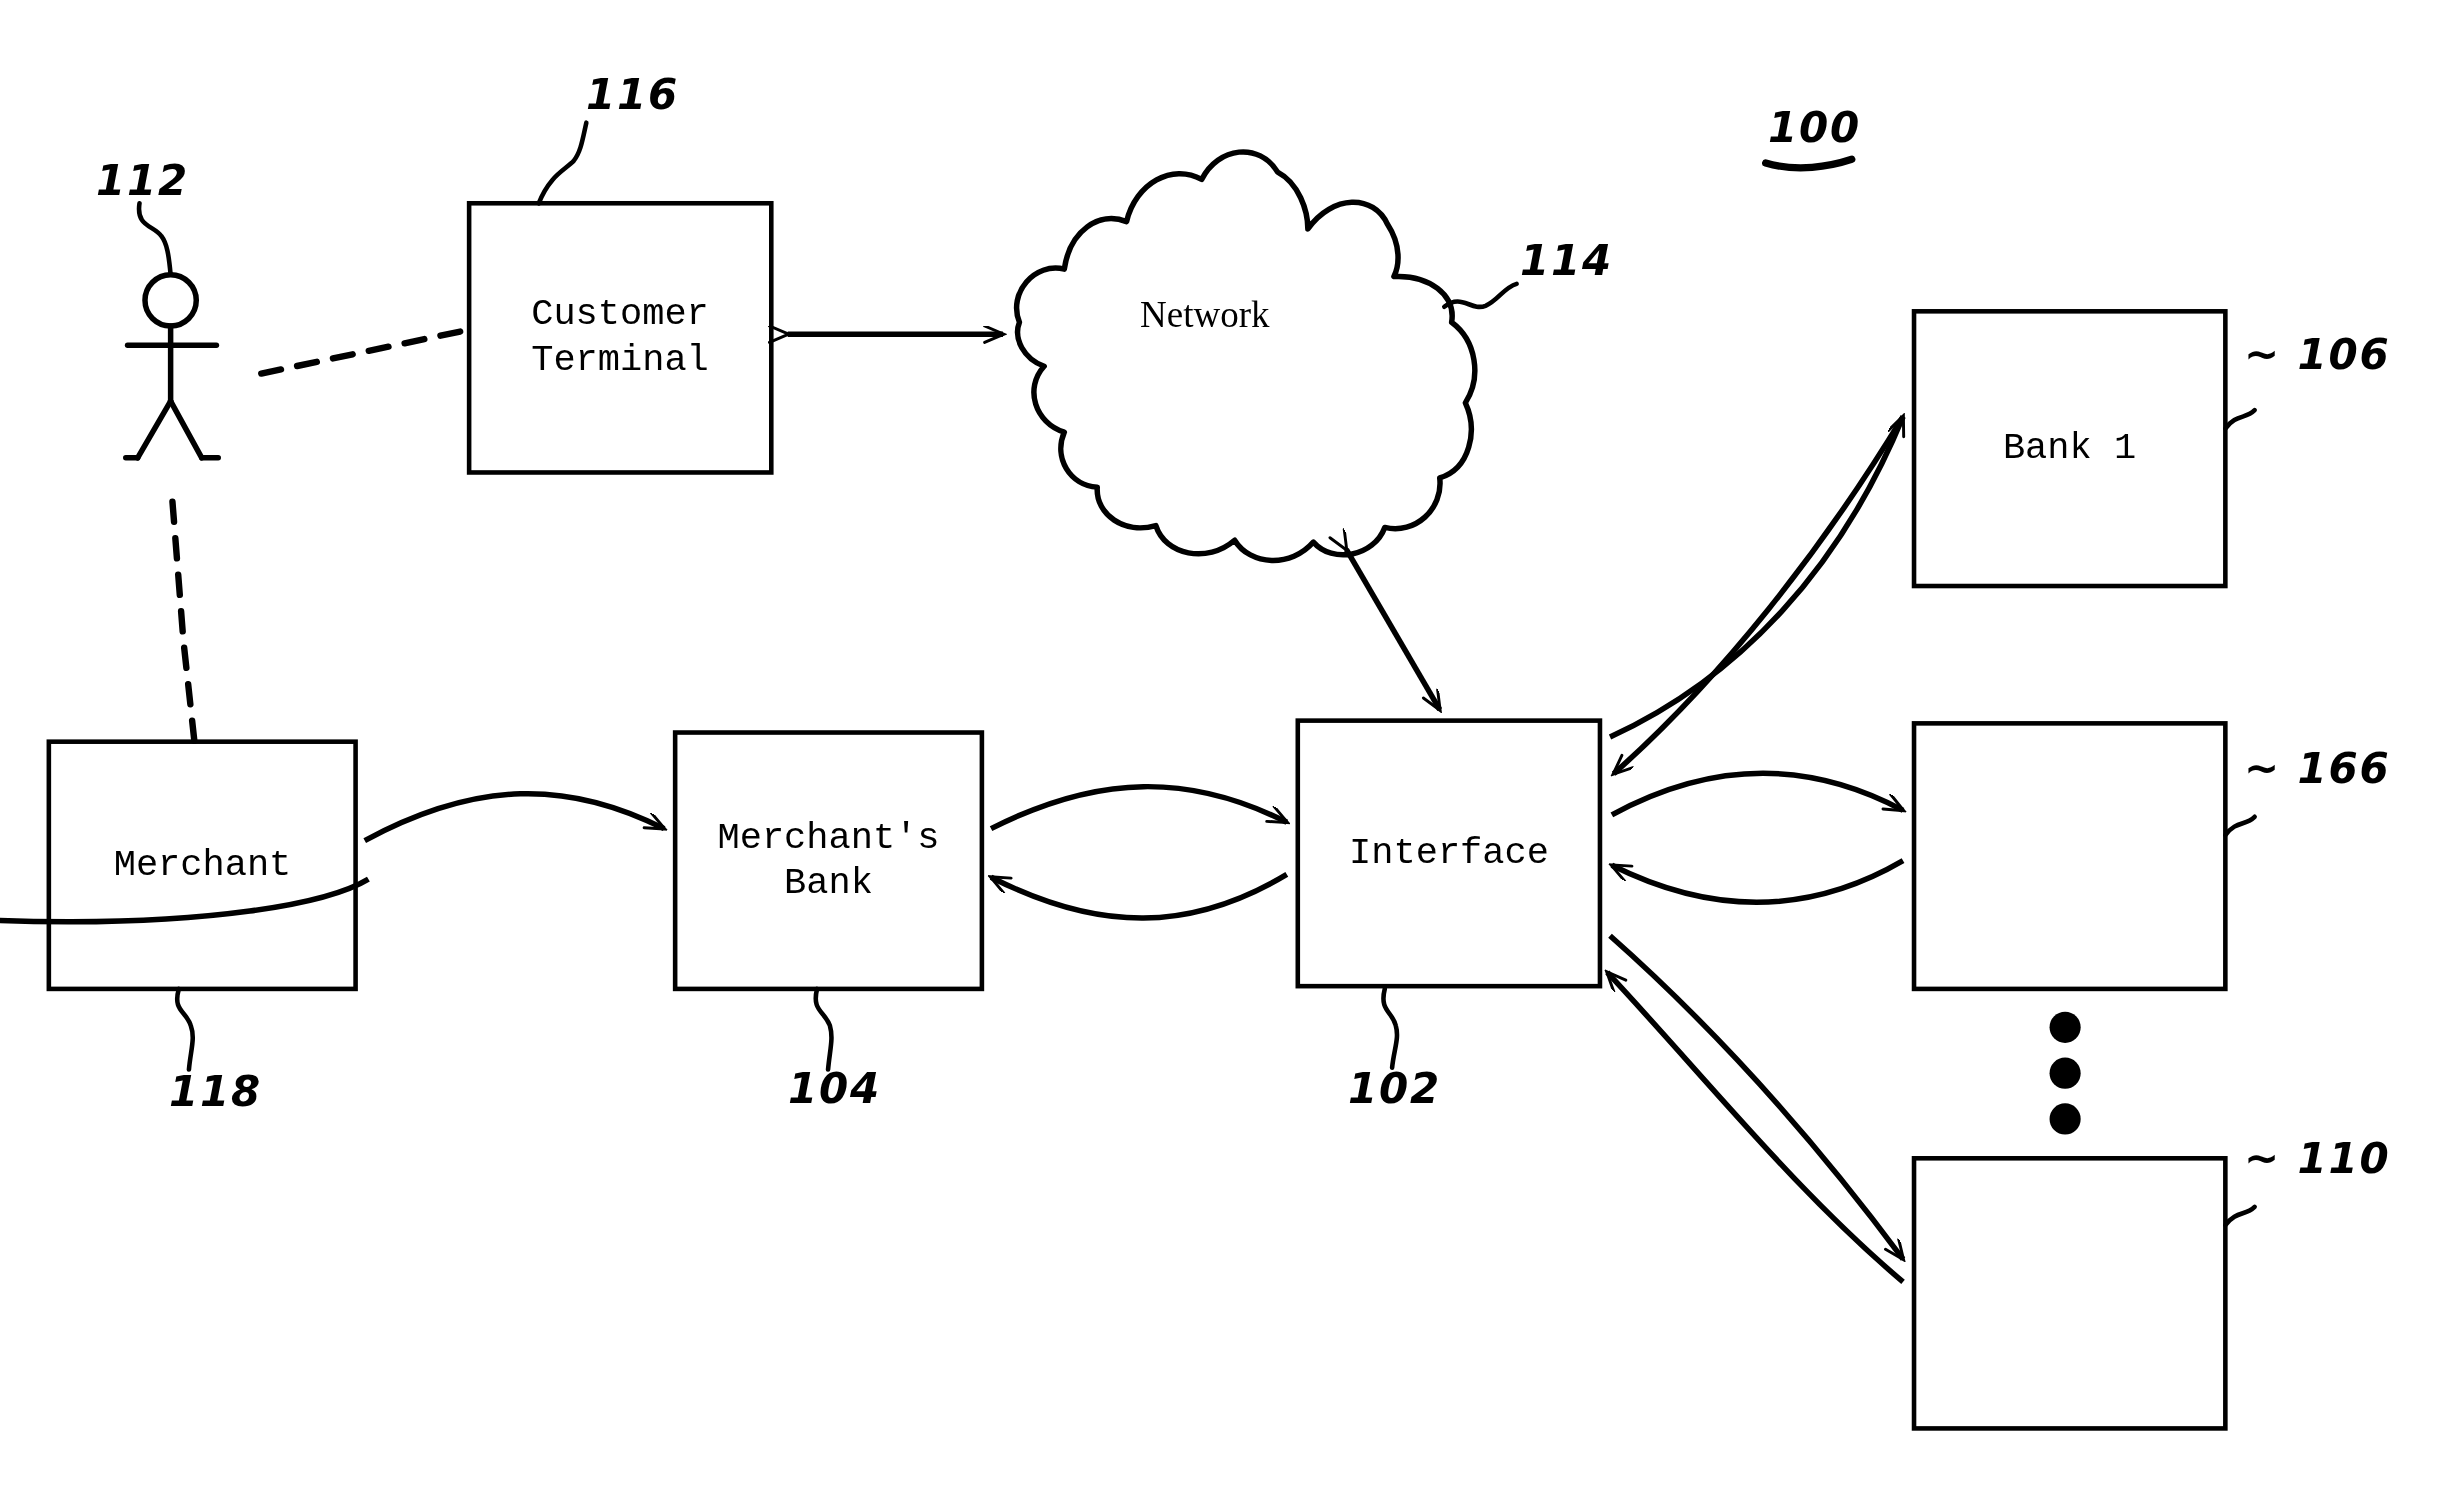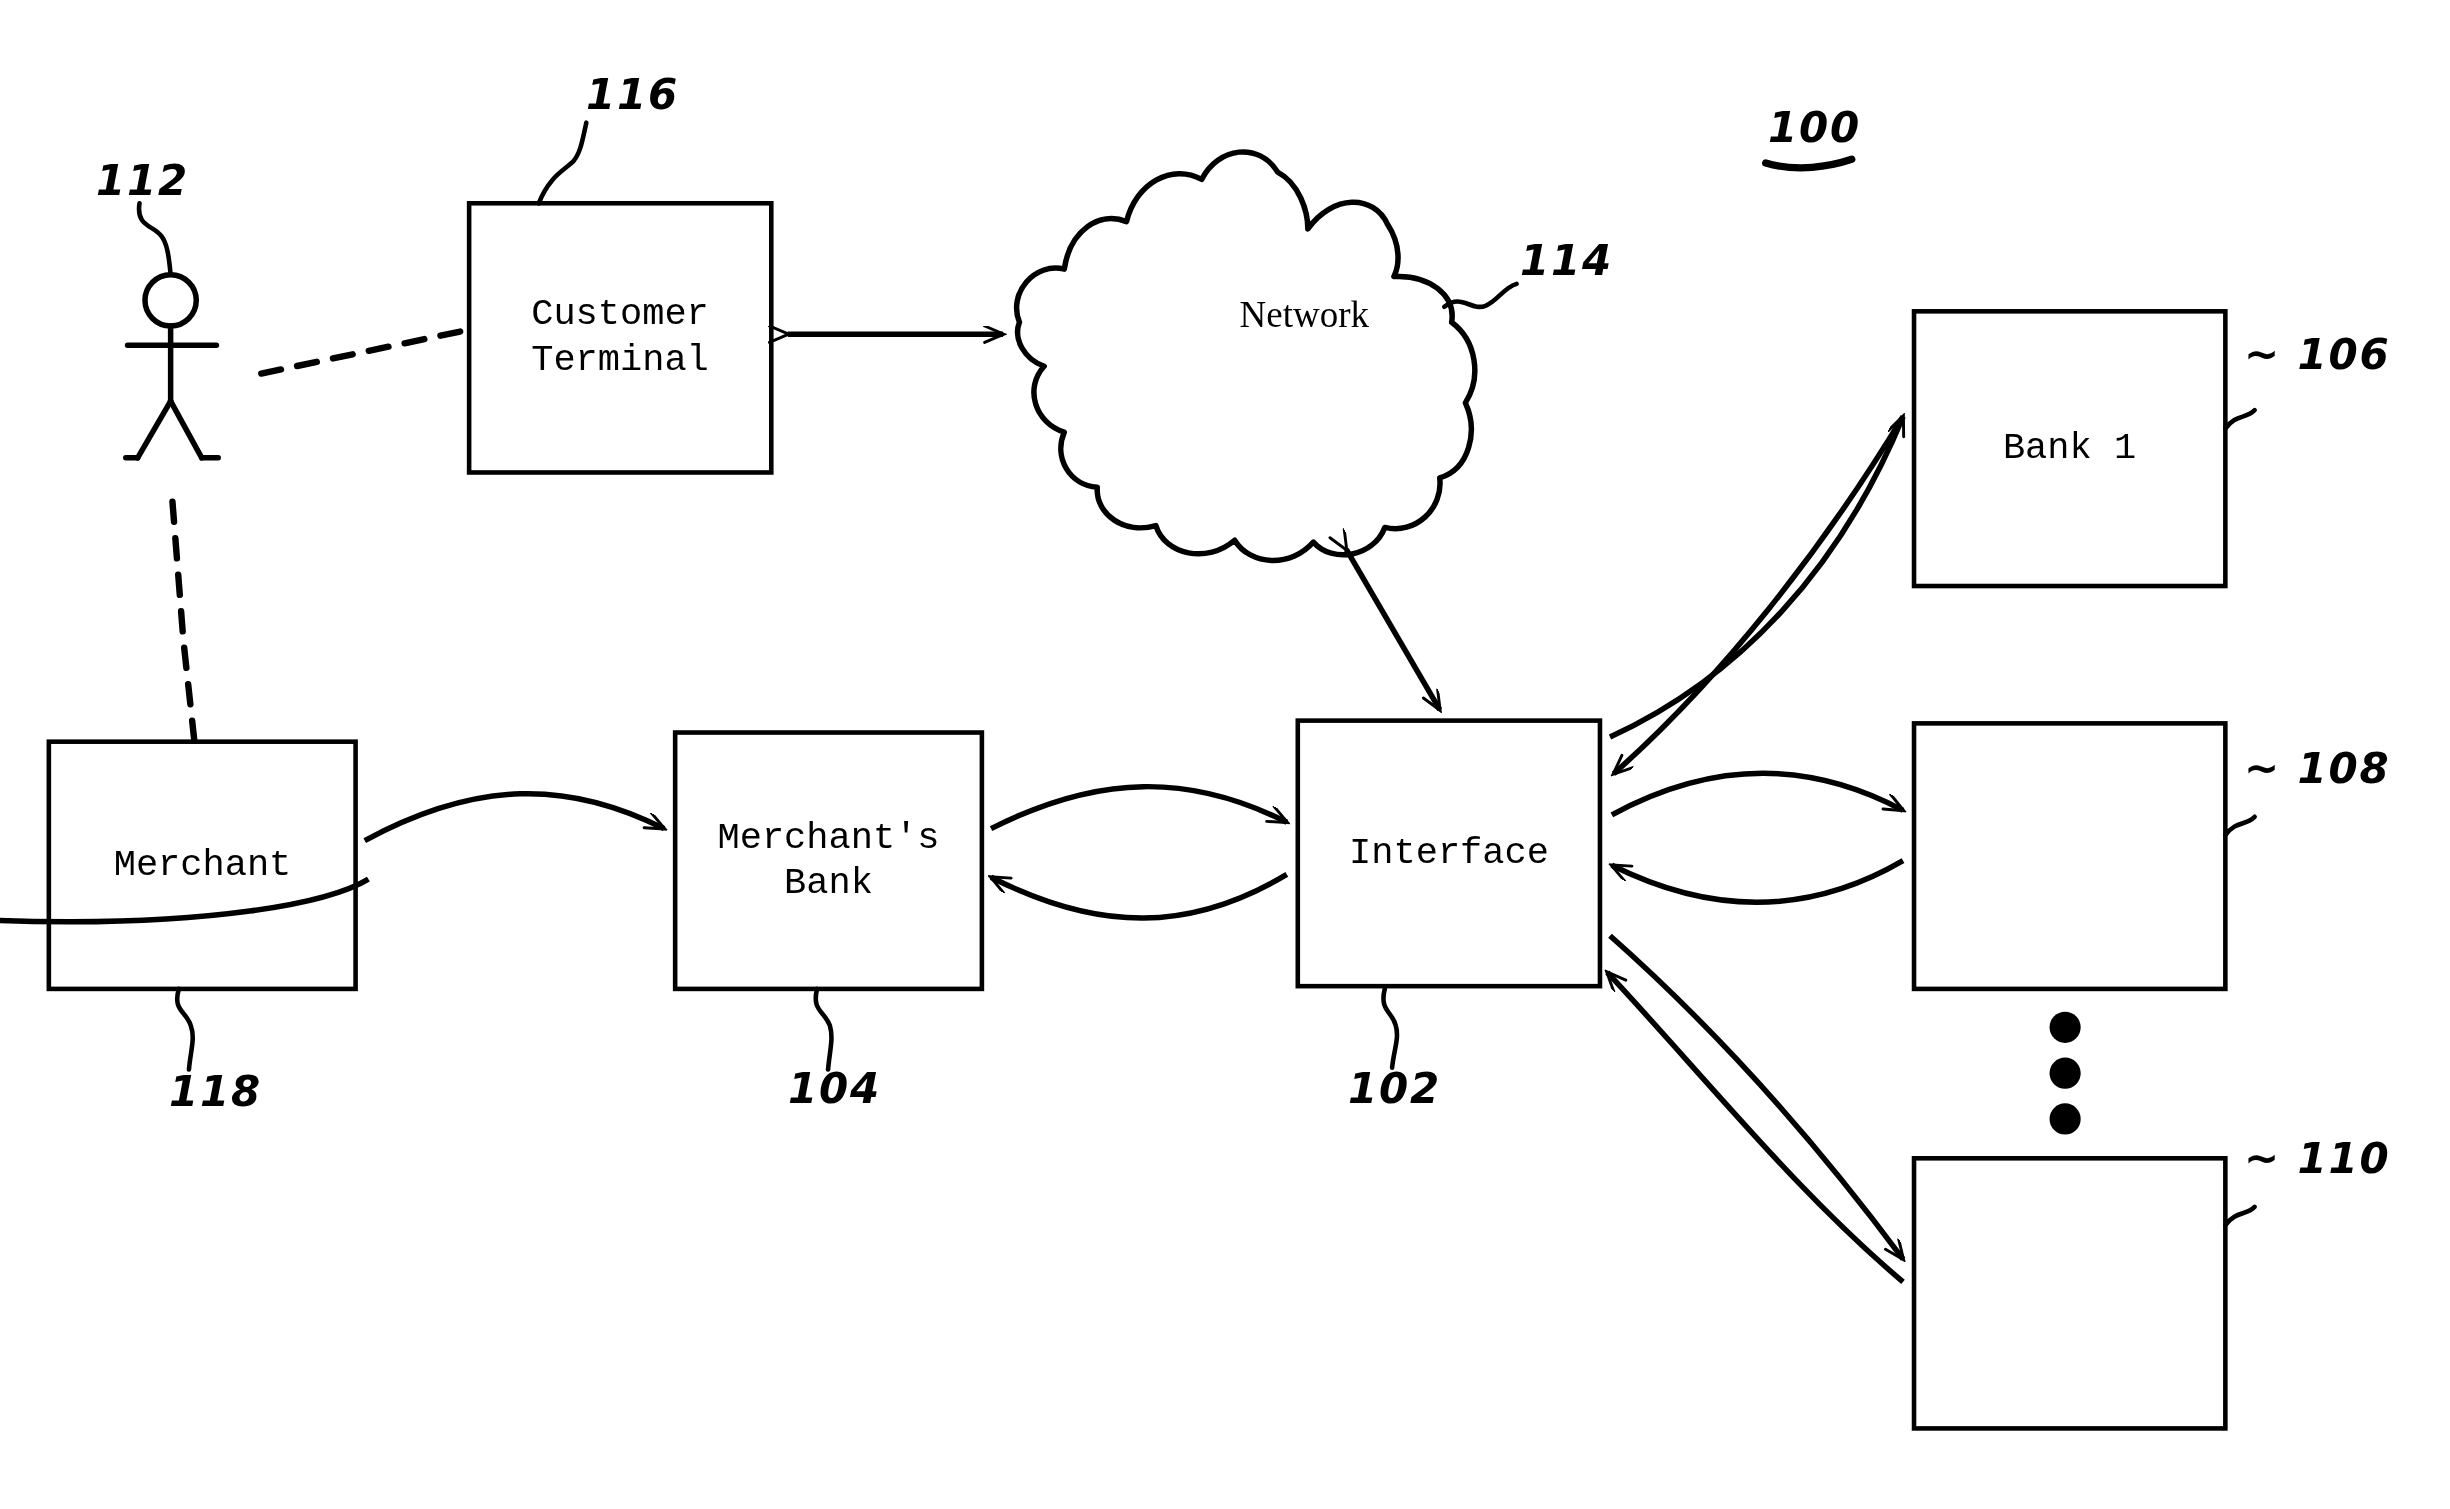--- a/index.html
+++ b/index.html
@@ -141,21 +141,21 @@
     <path d="M2430 912 C2442 896, 2452 902, 2462 892" fill="none" stroke="#000" stroke-width="5" stroke-linecap="round"></path>
 
     <path d="M2430 1338 C2442 1322, 2452 1328, 2462 1318" fill="none" stroke="#000" stroke-width="5" stroke-linecap="round"></path>
 
     <path d="M1928 178 C1962 188, 1998 182, 2022 174" fill="none" stroke="#000" stroke-width="8" stroke-linecap="round"></path>
   </svg>
 
   <div class="node-label" style="left:469px;top:203px;width:302px;height:269px;">Customer
 Terminal</div>
 
-  <div class="cloud-label" style="left:1140px;top:293px;width:229px;text-align:right;">Network</div>
+  <div class="cloud-label" style="left:1140px;top:293px;width:229px;text-align:left;">Network</div>
 
   <div class="node-label" style="left:675px;top:733px;width:307px;height:256px;">Merchant's
 Bank</div>
 
   <div class="node-label" style="left:1298px;top:721px;width:302px;height:266px;">Interface</div>
 
   <div class="node-label" style="left:49px;top:742px;width:307px;height:247px;">Merchant</div>
 
   <div class="node-label" style="left:1914px;top:311px;width:311px;height:275px;">Bank 1</div>
 
@@ -164,21 +164,21 @@
   <div class="ref-num" style="left:96px;top:156px;">112</div>
 
   <div class="ref-num" style="left:586px;top:70px;">116</div>
 
   <div class="ref-num" style="left:1768px;top:103px;">100</div>
 
   <div class="ref-num" style="left:1520px;top:236px;">114</div>
 
   <div class="ref-num" style="left:2244px;top:330px;">~ 106</div>
 
-  <div class="ref-num" style="left:2244px;top:744px;">~ 108</div>
+  <div class="ref-num" style="left:2244px;top:744px;">~ 166</div>
 
   <div class="ref-num" style="left:2244px;top:1134px;">~ 110</div>
 
   <div class="ref-num" style="left:1348px;top:1064px;">102</div>
 
   <div class="ref-num" style="left:788px;top:1064px;">104</div>
 
   <div class="ref-num" style="left:169px;top:1067px;">118</div>
 
 </div>

